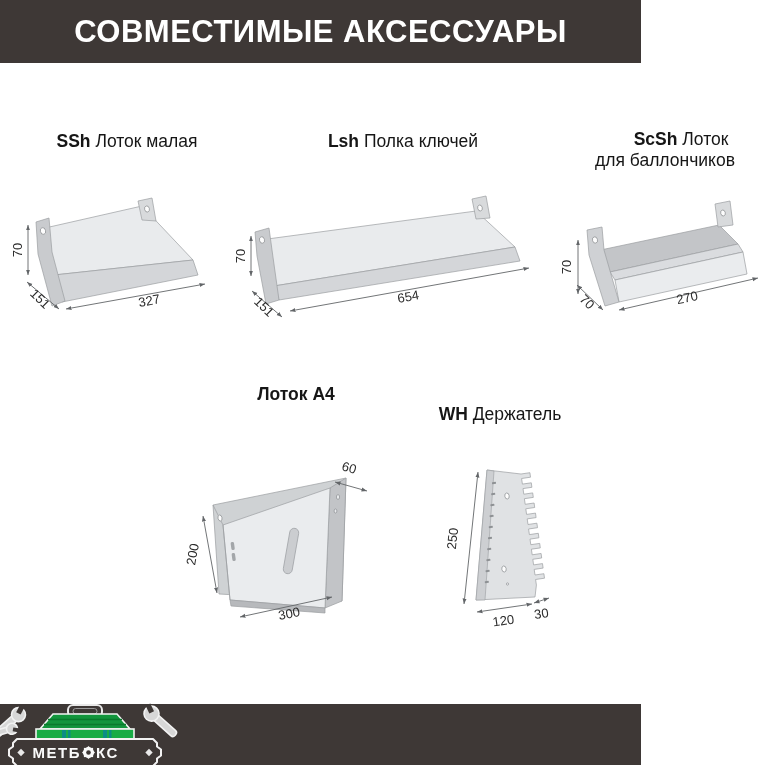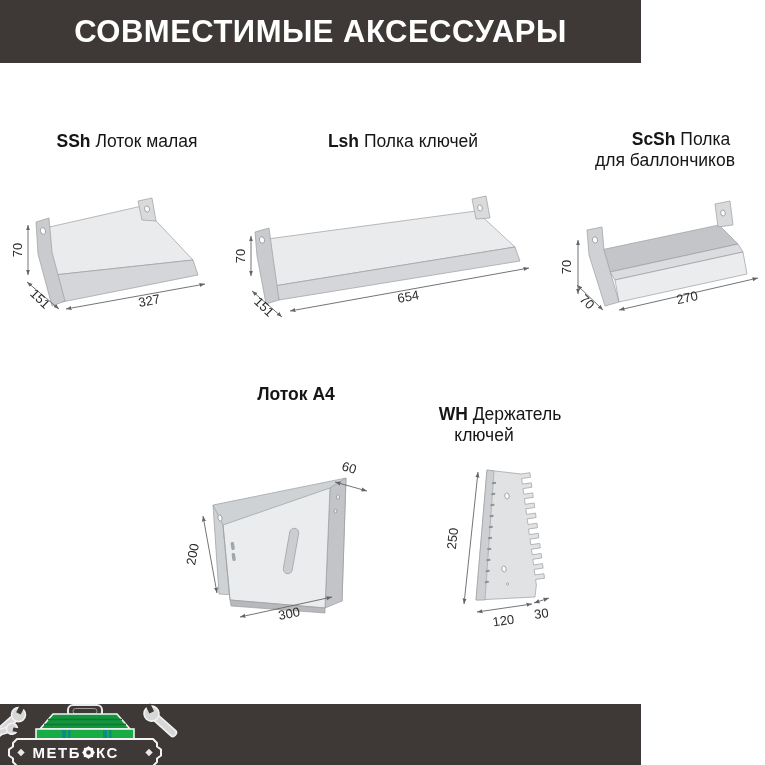--- a/index.html
+++ b/index.html
@@ -29,21 +29,21 @@
 <div class="plabel" style="left:1px; top:131px;">
   <b>SSh</b>
   <span>Лоток малая</span>
 </div>
 <div class="plabel" style="left:277px; top:131px;">
   <b>Lsh</b>
   <span>Полка ключей</span>
 </div>
 <div class="plabel" style="left:555px; top:129px;">
   <b>ScSh</b>
-  <span>Полка</span>
+  <span>Лоток</span>
   <span style="display:block">для баллончиков</span>
 </div>
 
 <svg class="fig" style="left:12px; top:192px;" width="205" height="122" viewBox="0 0 205 122">
   <defs>
     <marker id="a1" viewBox="0 0 8 8" refX="7.5" refY="4" markerWidth="6.5" markerHeight="6.5" orient="auto-start-reverse">
       <path d="M0,1.2 L7.5,4 L0,6.8 Z" fill="#626568"></path>
     </marker>
   </defs>
   <polygon class="metal" points="33,36 130,14 181,68 42,83" fill="#e9ebed"></polygon>
@@ -100,21 +100,20 @@
   <line class="dimline" x1="62" y1="115" x2="201" y2="83" marker-start="url(#a3)" marker-end="url(#a3)"></line>
   <text class="dim" text-anchor="middle" transform="translate(131,107) rotate(-12)">270</text>
 </svg>
 
 <div class="plabel" style="left:170px; top:384px; font-weight:bold;">
   <b>Лоток А4</b><span></span>
 </div>
 <div class="plabel" style="left:374px; top:404px;">
   <b>WH</b>
   <span>Держатель</span>
-  <span style="display:block">ключей</span>
 </div>
 
 <svg class="fig" style="left:178px; top:452px;" width="228" height="185" viewBox="0 0 228 185">
   <defs>
     <marker id="a4m" viewBox="0 0 8 8" refX="7.5" refY="4" markerWidth="6.5" markerHeight="6.5" orient="auto-start-reverse">
       <path d="M0,1.2 L7.5,4 L0,6.8 Z" fill="#626568"></path>
     </marker>
   </defs>
   <polygon class="metal" points="35,53 168,26 164,149 41,142" fill="#cfd2d4"></polygon>
   <polygon class="metal" points="152,36 168,26 164,149 147,156" fill="#c2c4c7"></polygon>

